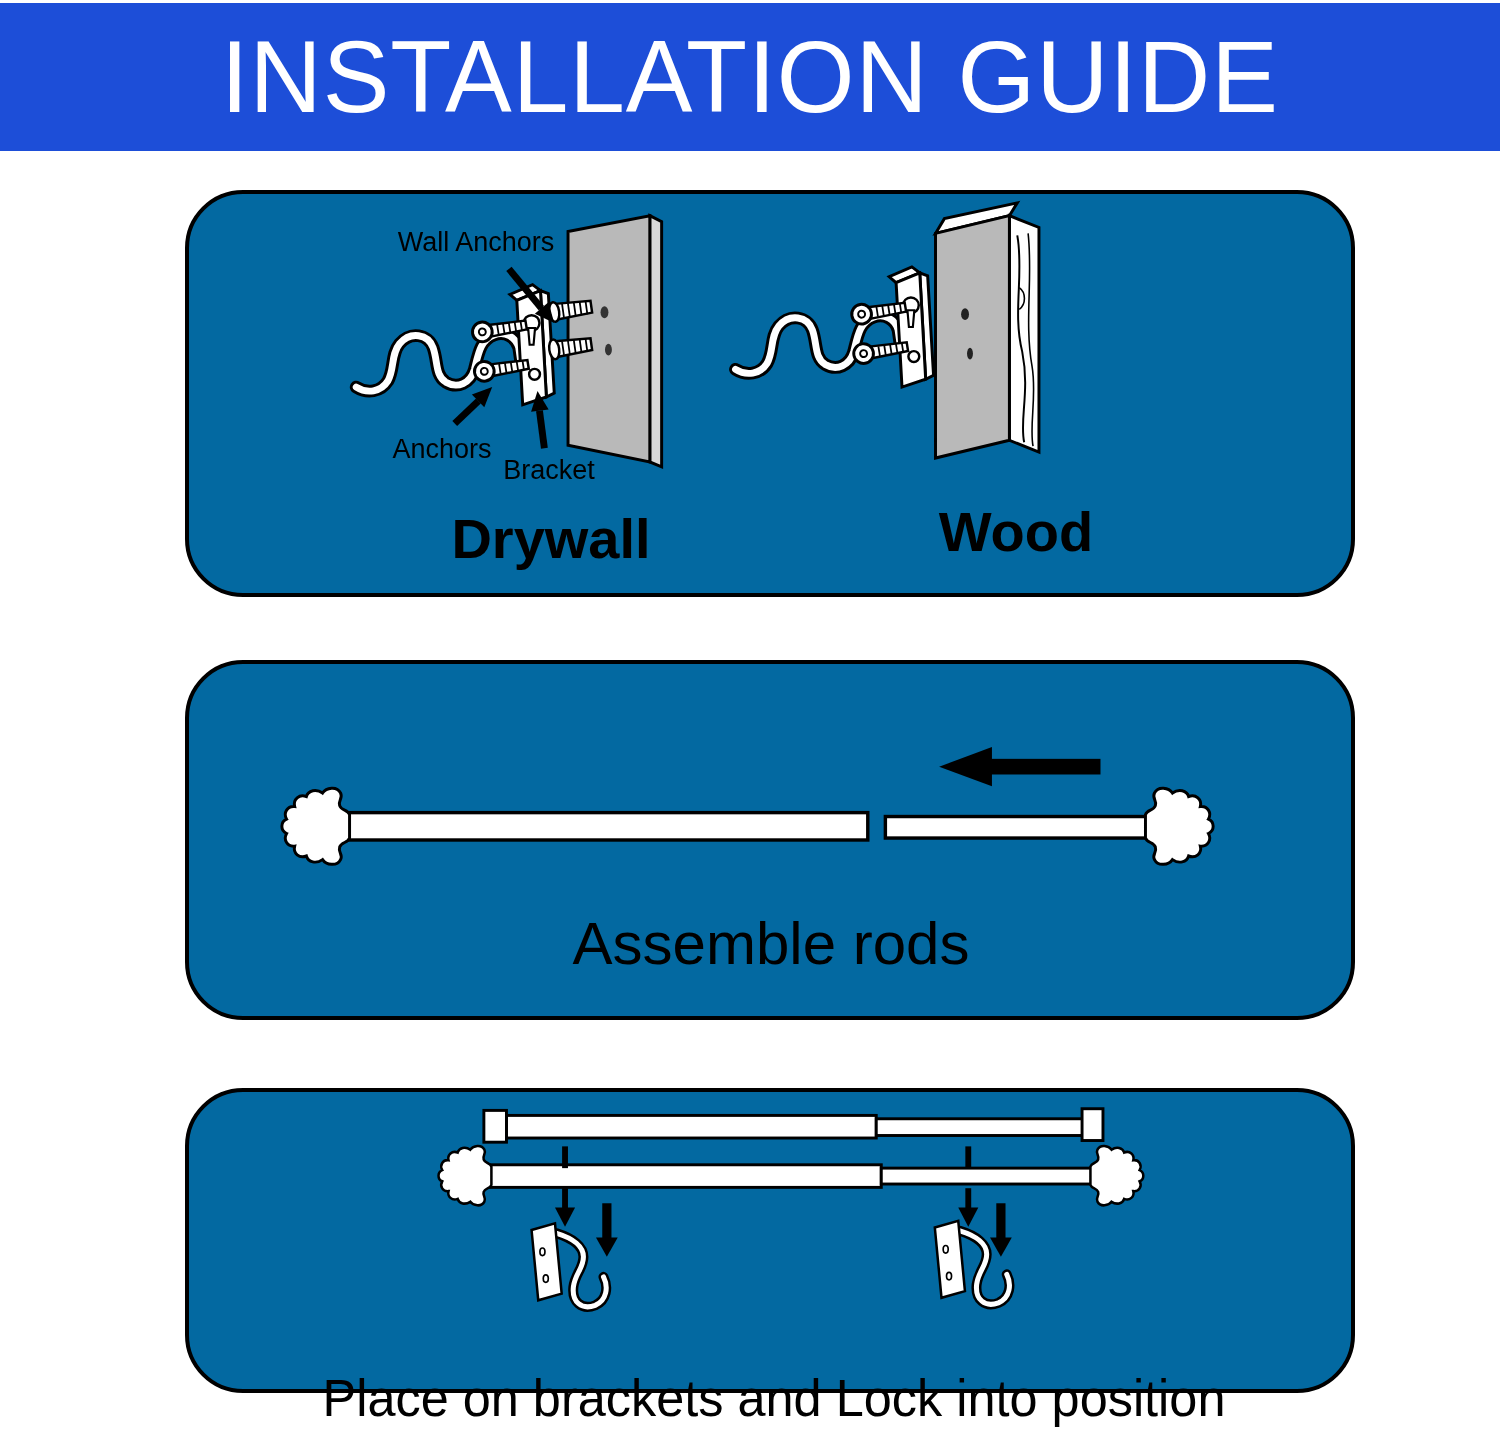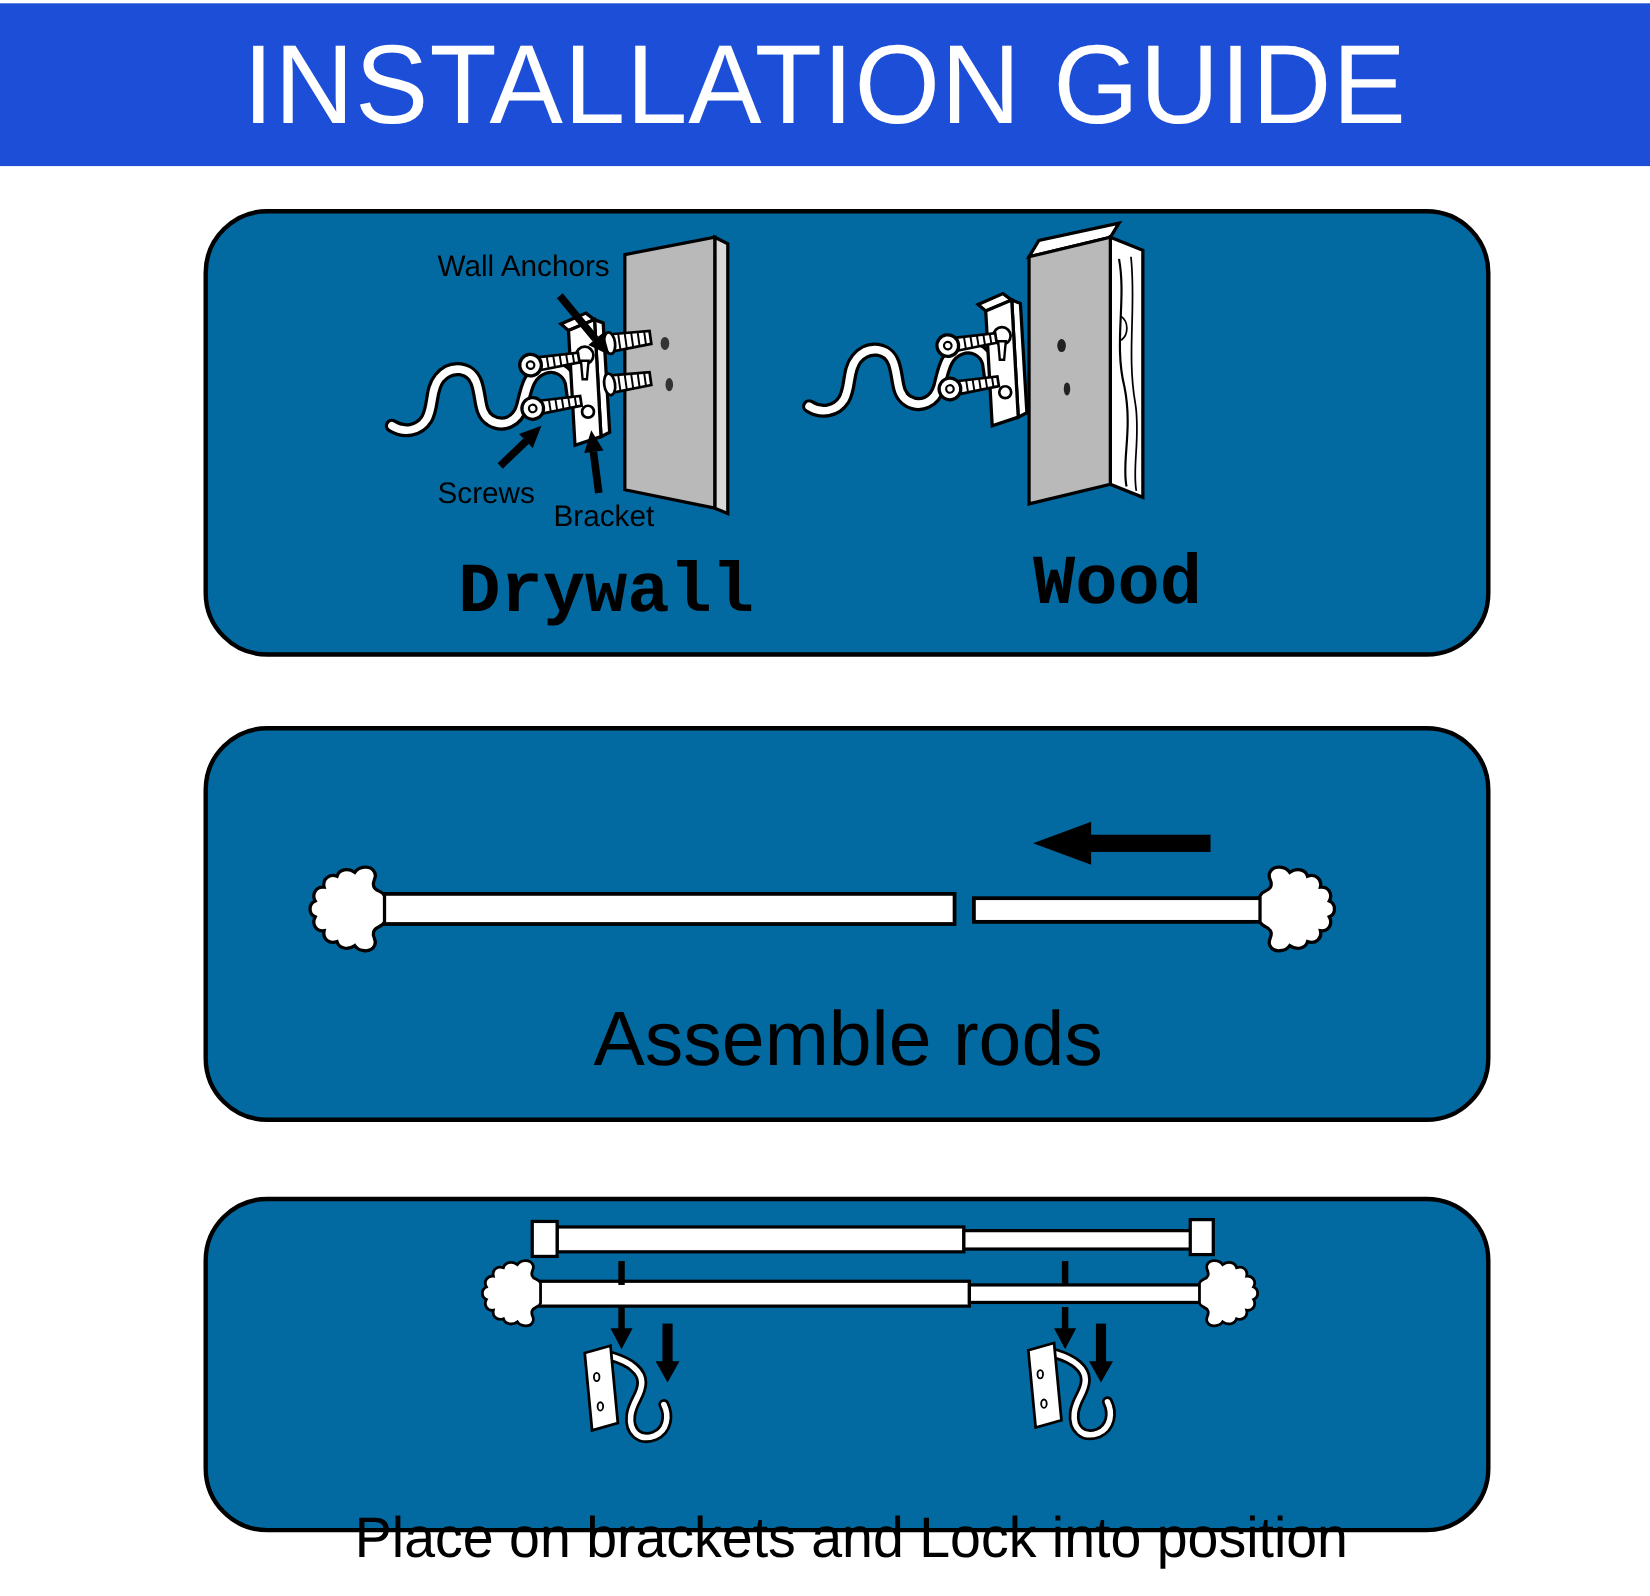--- a/index.html
+++ b/index.html
@@ -21,22 +21,22 @@
   }
   #panel-mounting{top:190px;height:407px;}
   #panel-assemble{top:660px;height:360px;}
   #panel-place{top:1088px;height:305px;}
   .art{position:absolute;left:0;top:0;width:100%;height:100%;}
   .lbl{
     position:absolute;transform:translate(-50%,-50%);
     white-space:nowrap;color:#000;line-height:1;
   }
   .small-label{font-size:27px;font-weight:400;}
-  .caption-bold{font-size:64px;font-weight:700;font-family:Liberation Mono, monospace;}
-  .caption{font-size:70px;font-weight:400;}
+  .caption-bold{font-size:56px;font-weight:700;}
+  .caption{font-size:60px;font-weight:400;}
   .caption-narrow{font-size:52px;font-weight:400;transform:translate(-50%,-50%) scaleX(0.97);}
 </style>
 </head>
 <body>
 
 <header class="banner">
   <div class="banner-title">INSTALLATION GUIDE</div>
 </header>
 
 <section class="panel" id="panel-mounting">
@@ -124,21 +124,21 @@
         <ellipse cx="783" cy="122" rx="4" ry="6" fill="#222"></ellipse>
         <ellipse cx="788" cy="162" rx="3" ry="6" fill="#222"></ellipse>
       </g>
       <g>
         <use href="#bracket-asm" transform="translate(385,-18)"></use>
       </g>
     </g>
   </svg>
 
   <span class="lbl small-label" style="left:287px;top:48px;">Wall Anchors</span>
-  <span class="lbl small-label" style="left:253px;top:255px;">Screws</span>
+  <span class="lbl small-label" style="left:253px;top:255px;">Anchors</span>
   <span class="lbl small-label" style="left:360px;top:276px;">Bracket</span>
   <span class="lbl caption-bold" style="left:362px;top:345px;">Drywall</span>
   <span class="lbl caption-bold" style="left:827px;top:338px;">Wood</span>
 </section>
 
 <section class="panel" id="panel-assemble">
   <svg class="art" viewBox="0 0 1170 360">
     <defs>
       <path id="finial" d="M 0,-13 C -2,-19 -9,-17 -11,-23 C -13,-29 -7,-31 -10,-37
            C -14,-45 -26,-43 -30,-37 C -37,-42 -46,-40 -48,-33

